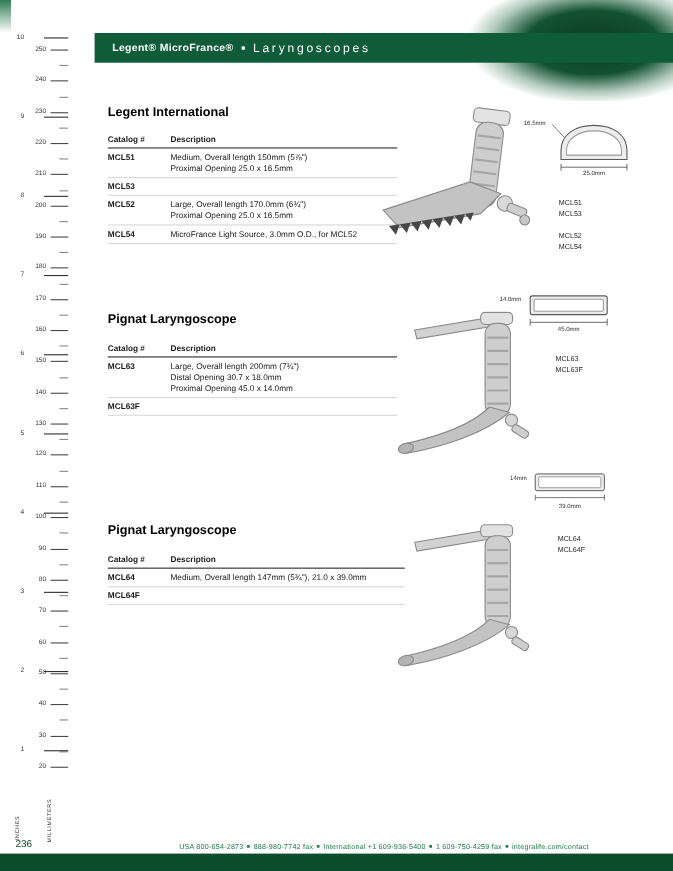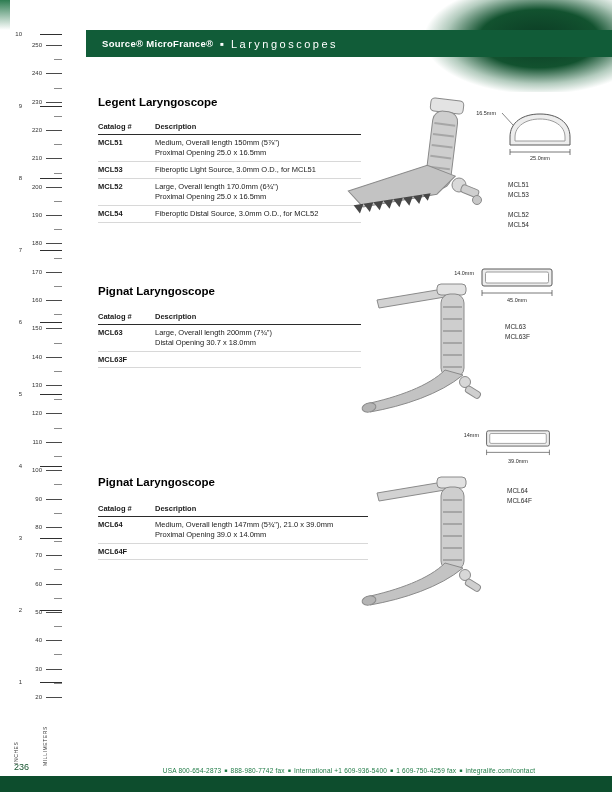--- a/index.html
+++ b/index.html
@@ -39,21 +39,21 @@
   .footer-line{font-size:6.5px;color:#1e7a45;letter-spacing:.2px}
   .fsep{font-size:5px;margin:0 3px;vertical-align:1px}
   .footer-bar{left:0;right:0;bottom:0;height:16px;background:#0d4d2d}
 </style>
 </head>
 <body>
 
 <div class="abs corner-strip"></div>
 <div class="abs header-blob"></div>
 <div class="abs header-bar">
-  <span class="brand">Source® MicroFrance®</span>
+  <span class="brand">Legent® MicroFrance®</span>
   <span class="hsep">■</span>
   <span class="hsection">Laryngoscopes</span>
 </div>
 
 <div class="abs ruler">
     <div class="tick" style="left: 46px; top: 45px; width: 16px; height: 1px; background: rgb(74, 74, 74);"></div>
     <div class="rnum" style="left: 22px; top: 41px;">250</div>
     <div class="tick" style="left: 54px; top: 59.173px; width: 8px; height: 1px; background: rgb(138, 138, 138);"></div>
     <div class="tick" style="left: 46px; top: 73.346px; width: 16px; height: 1px; background: rgb(74, 74, 74);"></div>
     <div class="rnum" style="left: 22px; top: 69.346px;">240</div>
@@ -141,52 +141,49 @@
     <div class="rnum" style="left: 2px; top: 533.653px;">3</div>
     <div class="tick" style="left: 40px; top: 609.652px; width: 22px; height: 1px; background: rgb(47, 47, 47);"></div>
     <div class="rnum" style="left: 2px; top: 605.652px;">2</div>
     <div class="tick" style="left: 40px; top: 681.651px; width: 22px; height: 1px; background: rgb(47, 47, 47);"></div>
     <div class="rnum" style="left: 2px; top: 677.651px;">1</div>
   </div>
 <div class="abs vlabel" style="left:13px;top:702px;height:62px">INCHES</div>
 <div class="abs vlabel" style="left:42px;top:696px;height:70px">MILLIMETERS</div>
 <div class="abs pagenum" style="left:14px;top:762px">236</div>
 
-<h2 class="abs stitle" style="left:98px;top:96px">Legent Laryngoscope</h2>
+<h2 class="abs stitle" style="left:98px;top:96px">Legent International</h2>
 
 <div class="abs table" style="left:98px;top:120px;width:263px">
   <div class="thead">
     <div class="tcat">Catalog #</div>
     <div class="tdesc">Description</div>
   </div>
   <div>
       <div class="trow">
         <div class="tcat">MCL51</div>
         <div class="tdesc">
           <div class="dline">Medium, Overall length 150mm (5⅞")</div>
           <div class="dline">Proximal Opening 25.0 x 16.5mm</div>
         </div>
       </div>
       <div class="trow">
         <div class="tcat">MCL53</div>
-        <div class="tdesc">
-          <div class="dline">Fiberoptic Light Source, 3.0mm O.D., for MCL51</div>
-        </div>
       </div>
       <div class="trow">
         <div class="tcat">MCL52</div>
         <div class="tdesc">
           <div class="dline">Large, Overall length 170.0mm (6¾")</div>
           <div class="dline">Proximal Opening 25.0 x 16.5mm</div>
         </div>
       </div>
       <div class="trow">
         <div class="tcat">MCL54</div>
         <div class="tdesc">
-          <div class="dline">Fiberoptic Distal Source, 3.0mm O.D., for MCL52</div>
+          <div class="dline">MicroFrance Light Source, 3.0mm O.D., for MCL52</div>
         </div>
       </div>
     </div>
 </div>
 
 <svg class="abs" style="left:336px;top:96px" width="155" height="132" viewBox="0 0 155 132">
   <g transform="rotate(7 104 55)">
     <rect x="89" y="3" width="33" height="13" rx="4" fill="#e3e3e3" stroke="#8a8a8a"></rect>
     <rect x="93" y="15" width="25" height="77" rx="10" fill="#cecece" stroke="#8a8a8a"></rect>
     <g stroke="#a6a6a6" stroke-width="2">
@@ -243,20 +240,21 @@
   <div class="thead">
     <div class="tcat">Catalog #</div>
     <div class="tdesc">Description</div>
   </div>
   <div>
       <div class="trow">
         <div class="tcat">MCL63</div>
         <div class="tdesc">
           <div class="dline">Large, Overall length 200mm (7¾")</div>
           <div class="dline">Distal Opening 30.7 x 18.0mm</div>
+          <div class="dline">Proximal Opening 45.0 x 14.0mm</div>
         </div>
       </div>
       <div class="trow">
         <div class="tcat">MCL63F</div>
       </div>
     </div>
 </div>
 
 <svg class="abs" style="left:352px;top:283px" width="150" height="140" viewBox="0 0 150 140">
   <polygon points="25,17 91,6 93,14 27,25" fill="#d2d2d2" stroke="#8a8a8a"></polygon>
@@ -301,21 +299,20 @@
 <div class="abs table" style="left:98px;top:502px;width:270px">
   <div class="thead">
     <div class="tcat">Catalog #</div>
     <div class="tdesc">Description</div>
   </div>
   <div>
       <div class="trow">
         <div class="tcat">MCL64</div>
         <div class="tdesc">
           <div class="dline">Medium, Overall length 147mm (5¾"), 21.0 x 39.0mm</div>
-          <div class="dline">Proximal Opening 39.0 x 14.0mm</div>
         </div>
       </div>
       <div class="trow">
         <div class="tcat">MCL64F</div>
       </div>
     </div>
 </div>
 
 <svg class="abs" style="left:352px;top:476px" width="150" height="140" viewBox="0 0 150 140">
   <polygon points="25,17 91,6 93,14 27,25" fill="#d2d2d2" stroke="#8a8a8a"></polygon>

